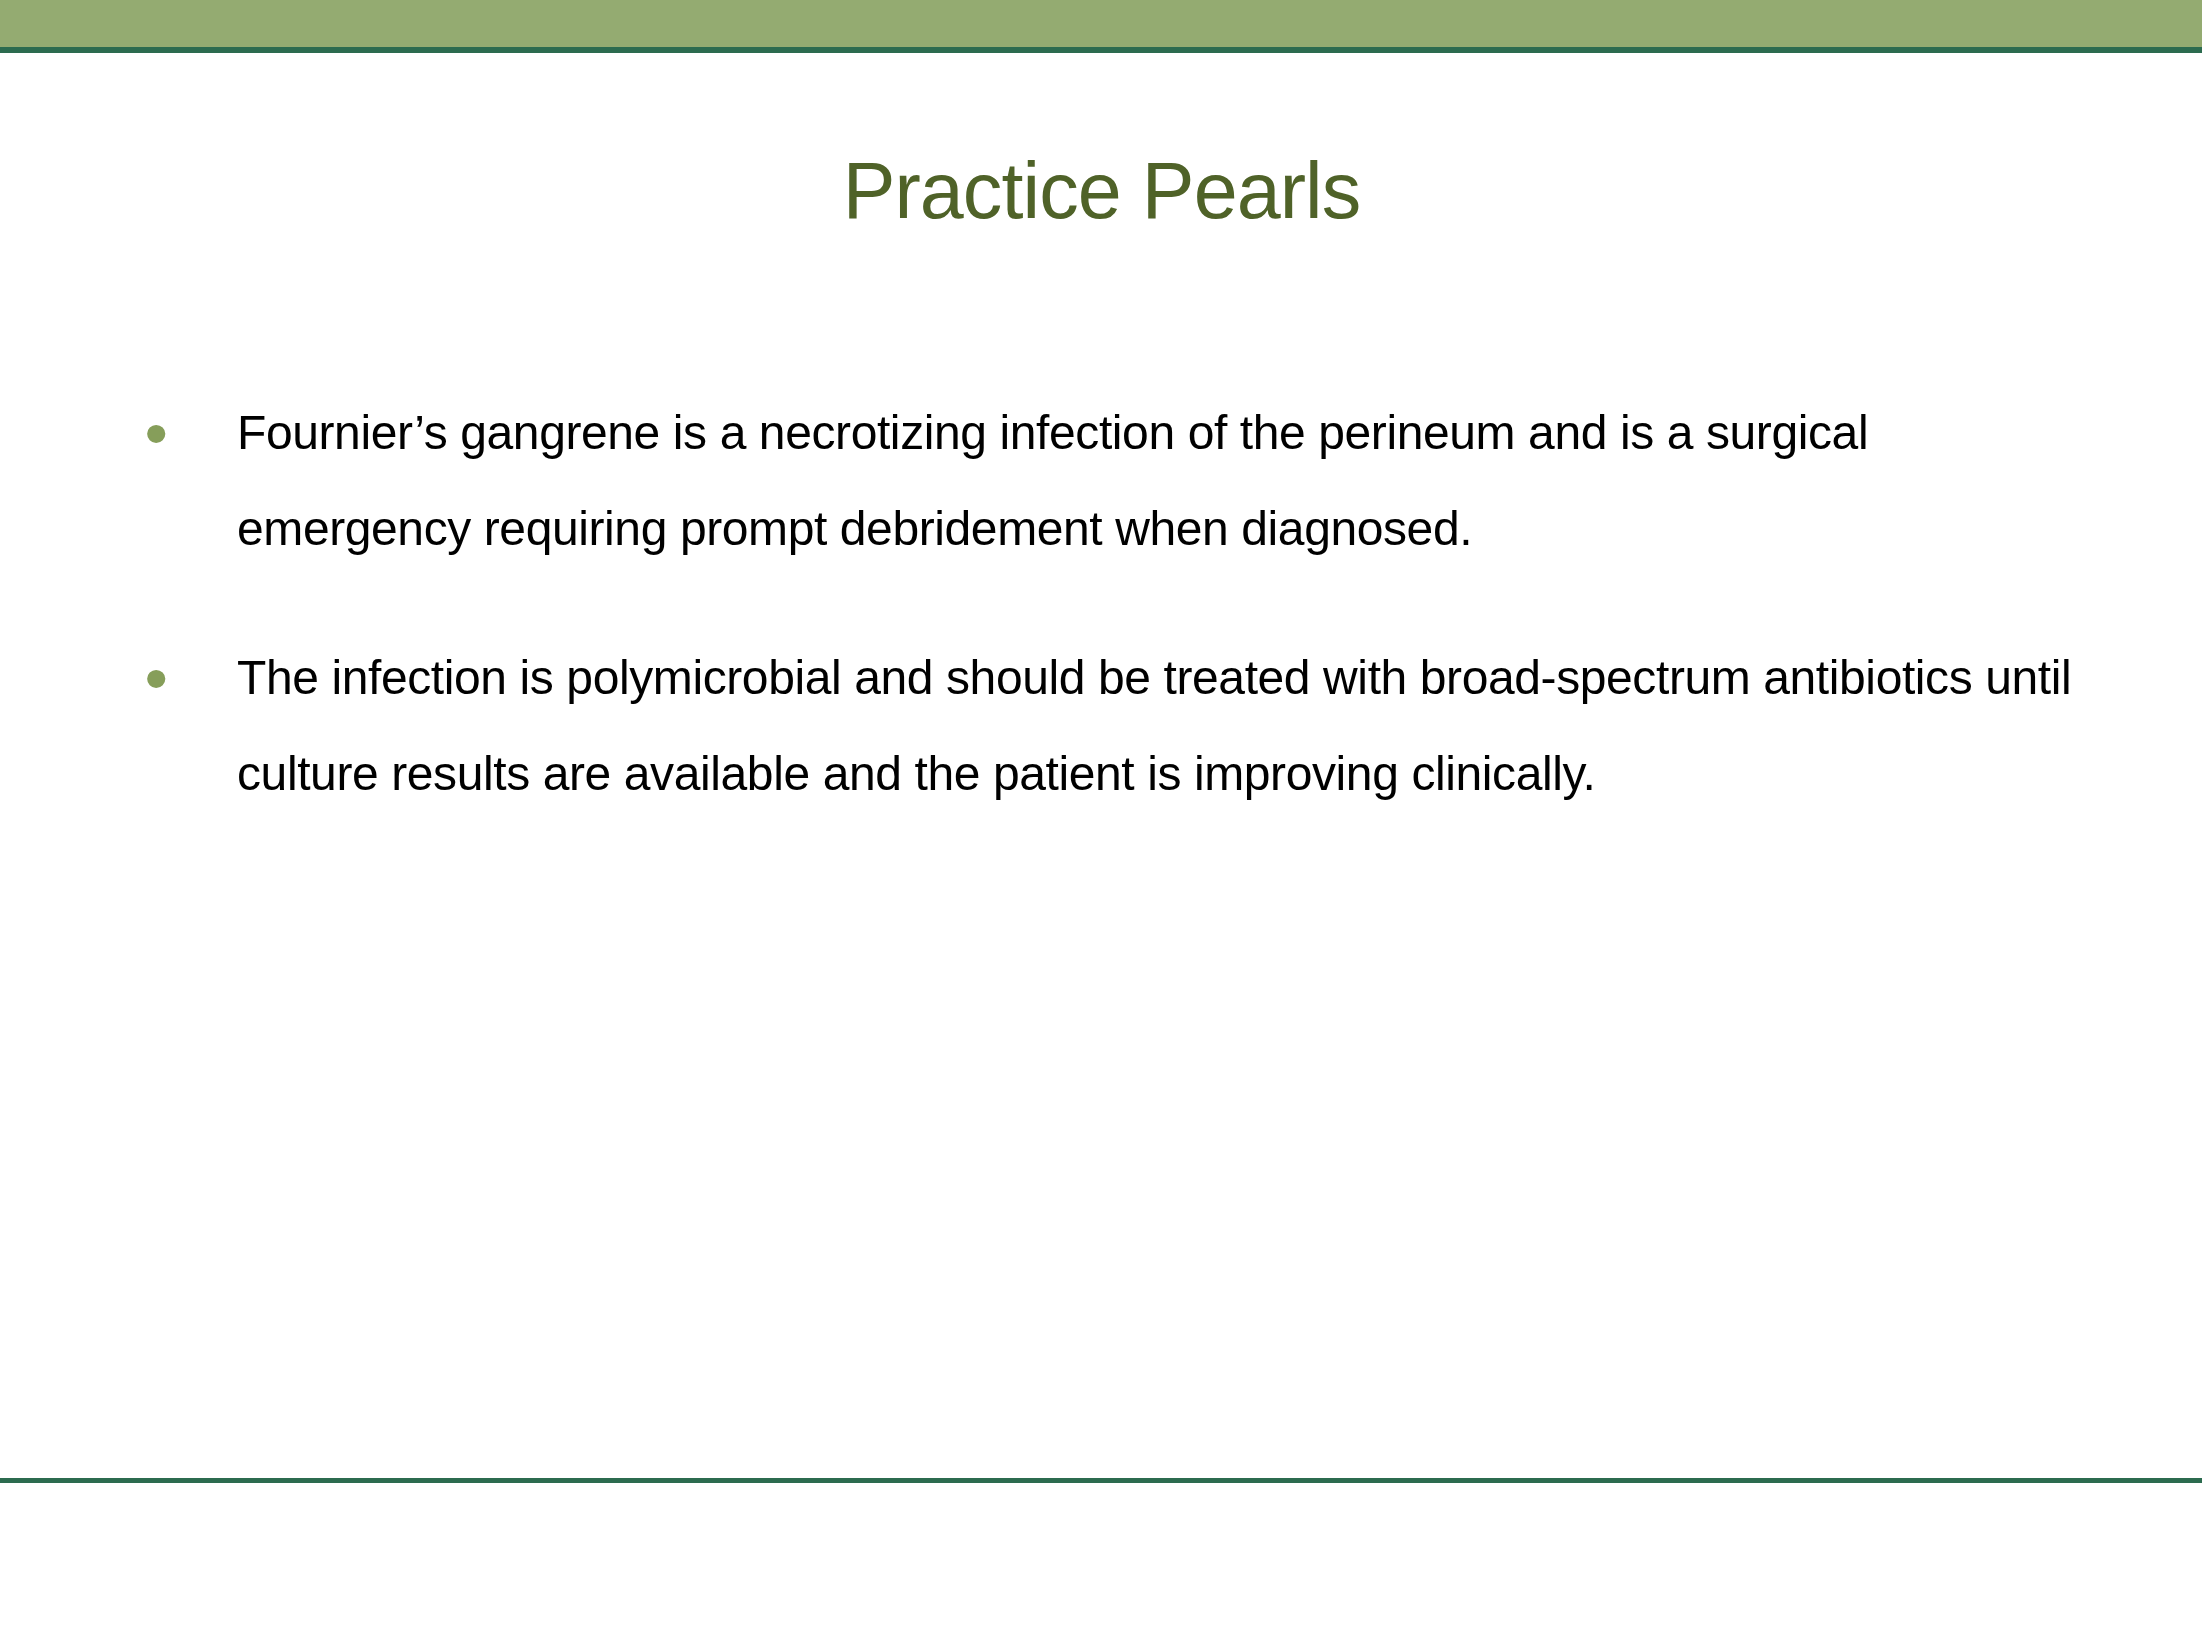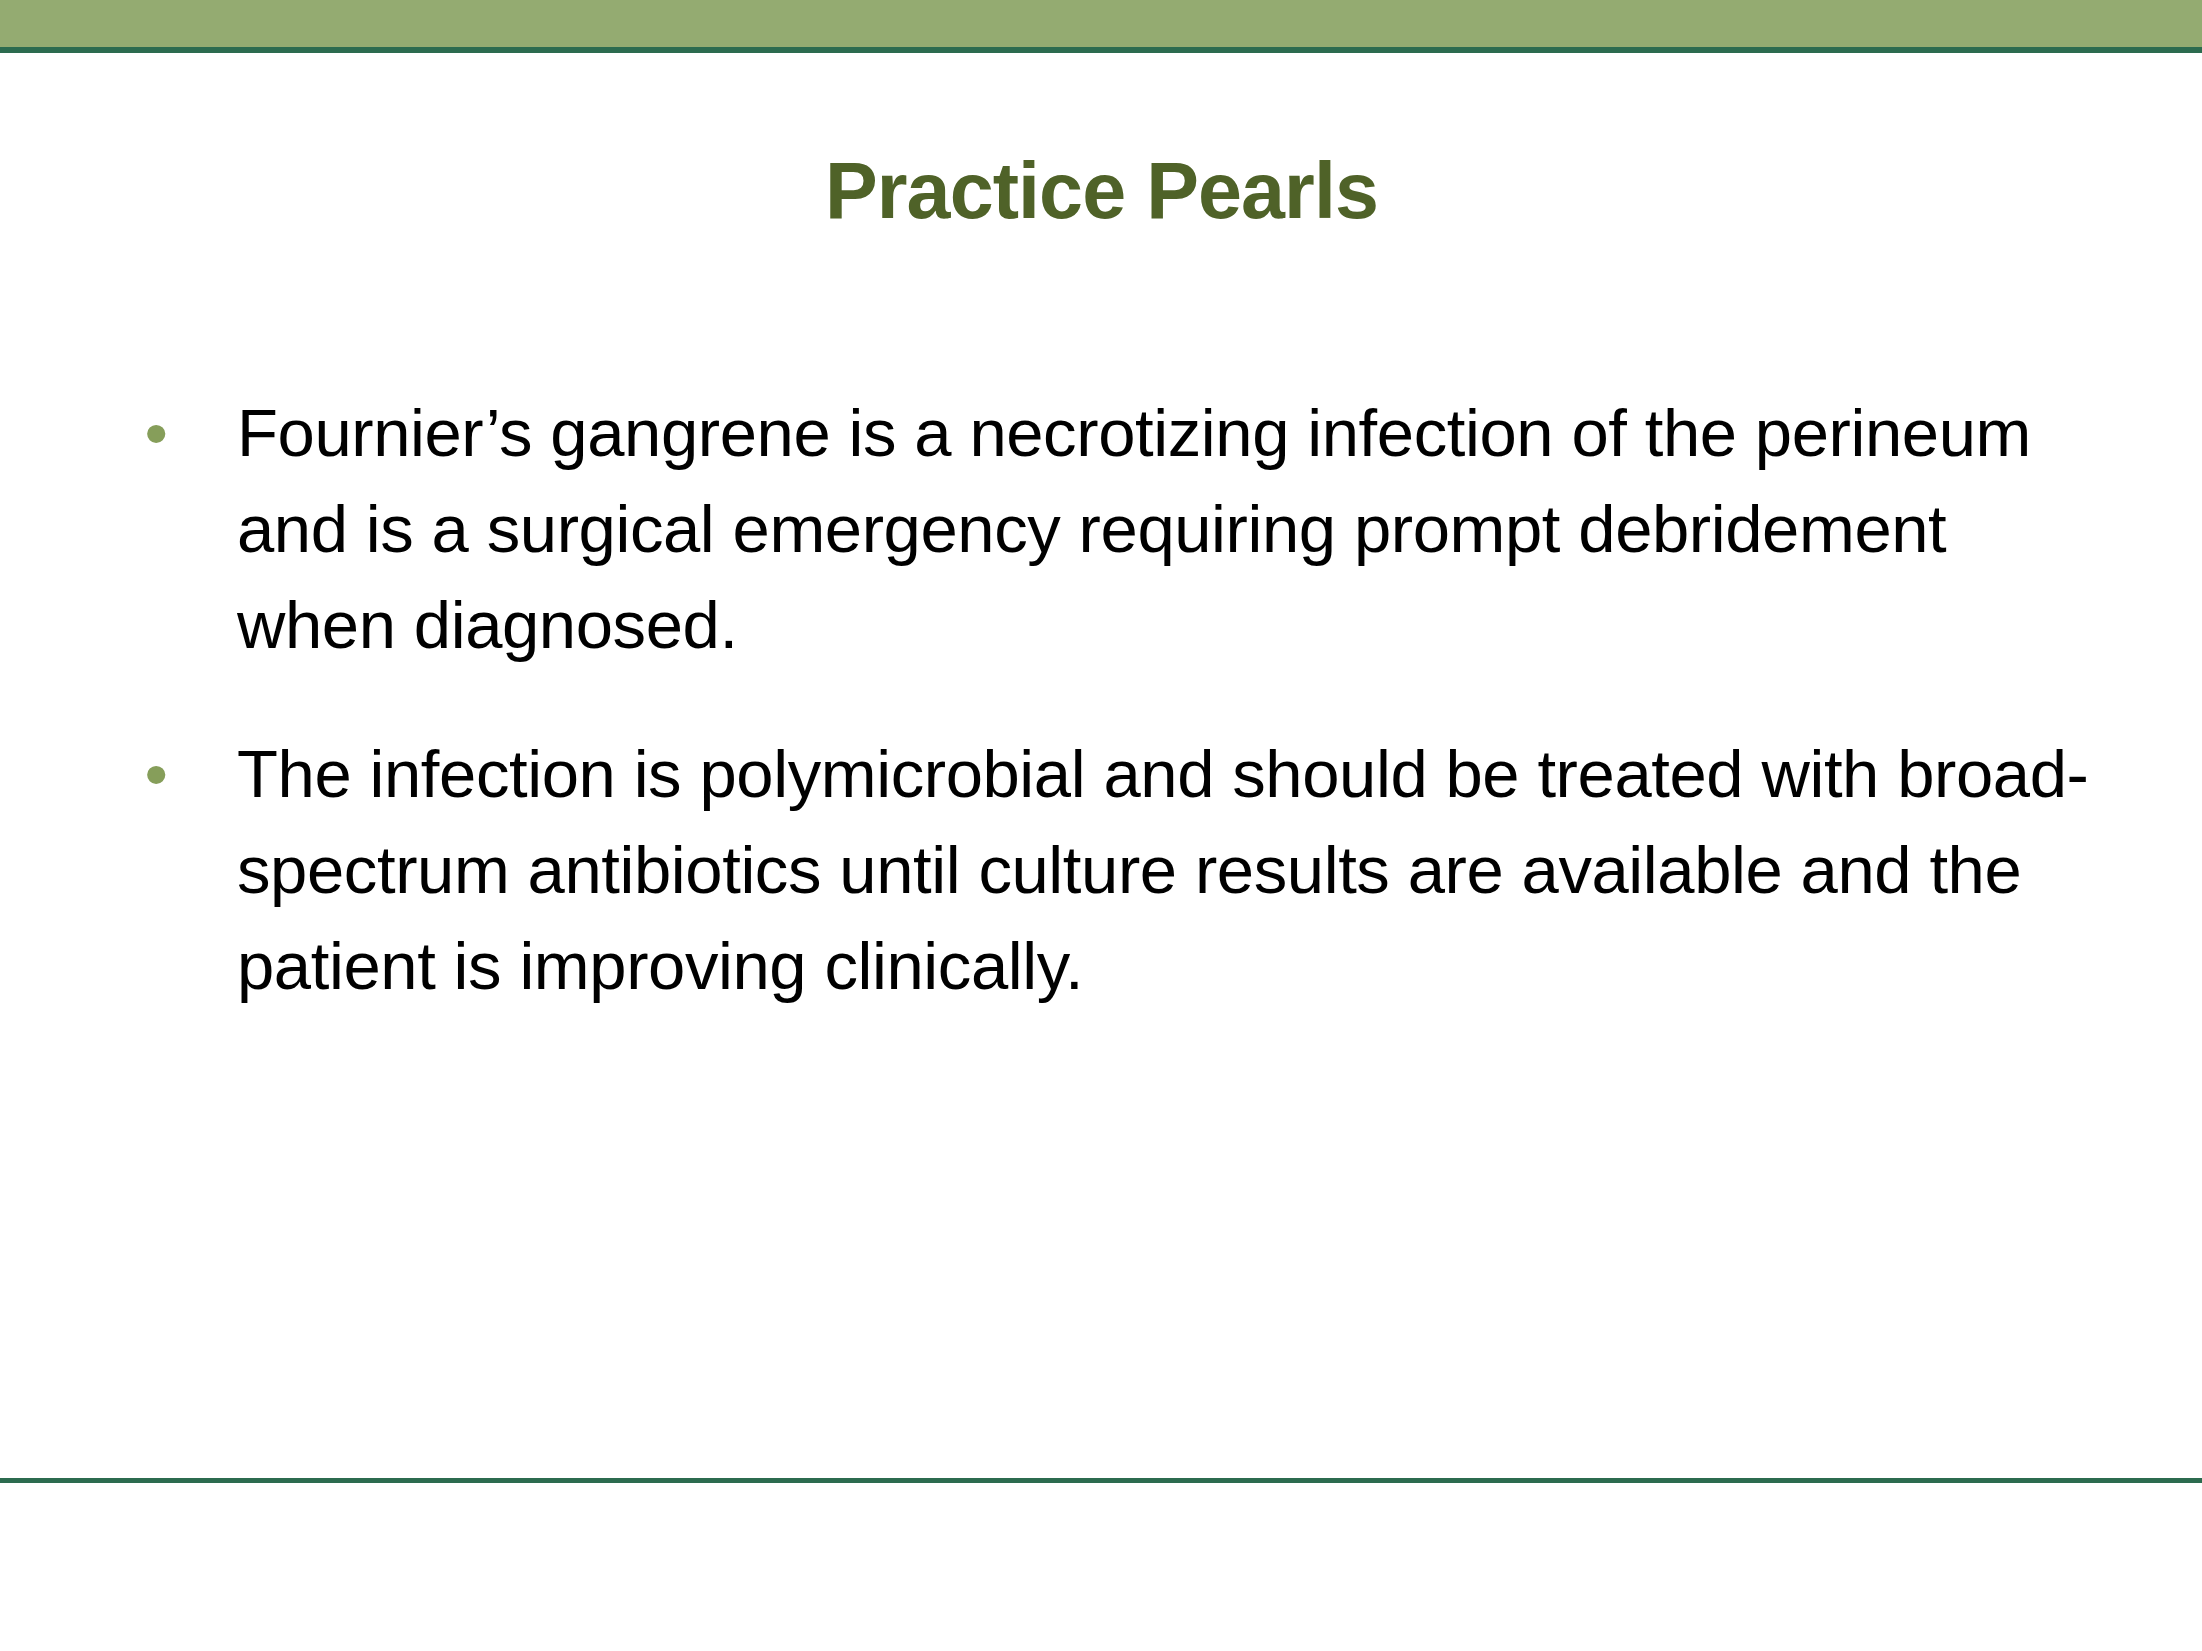--- a/index.html
+++ b/index.html
@@ -38,21 +38,21 @@
     background: #2c6b4f;
   }
   
   .title {
     position: absolute;
     left: 0;
     top: 145px;
     width: 2203px;
     text-align: center;
     font-size: 79px;
-    font-weight: bold;
+    font-weight: normal;
     color: #4f6228;
     letter-spacing: -0.9px;
   }
   
   .bullets {
     position: absolute;
     left: 129px;
     top: 385px;
     width: 1970px;
   }
@@ -66,21 +66,21 @@
     width: 108px;
     color: #869e5a;
     font-size: 67px;
     line-height: 96px;
     text-align: left;
     padding-left: 15.5px;
     box-sizing: border-box;
   }
   .bullet-text {
     flex: 1 1 auto;
-    font-size: 67px;
+    font-size: 48px;
     line-height: 96px;
     color: #000000;
     letter-spacing: -0.4px;
   }
   
   .bottom-rule {
     position: absolute;
     left: 0;
     top: 1478px;
     width: 2203px;

